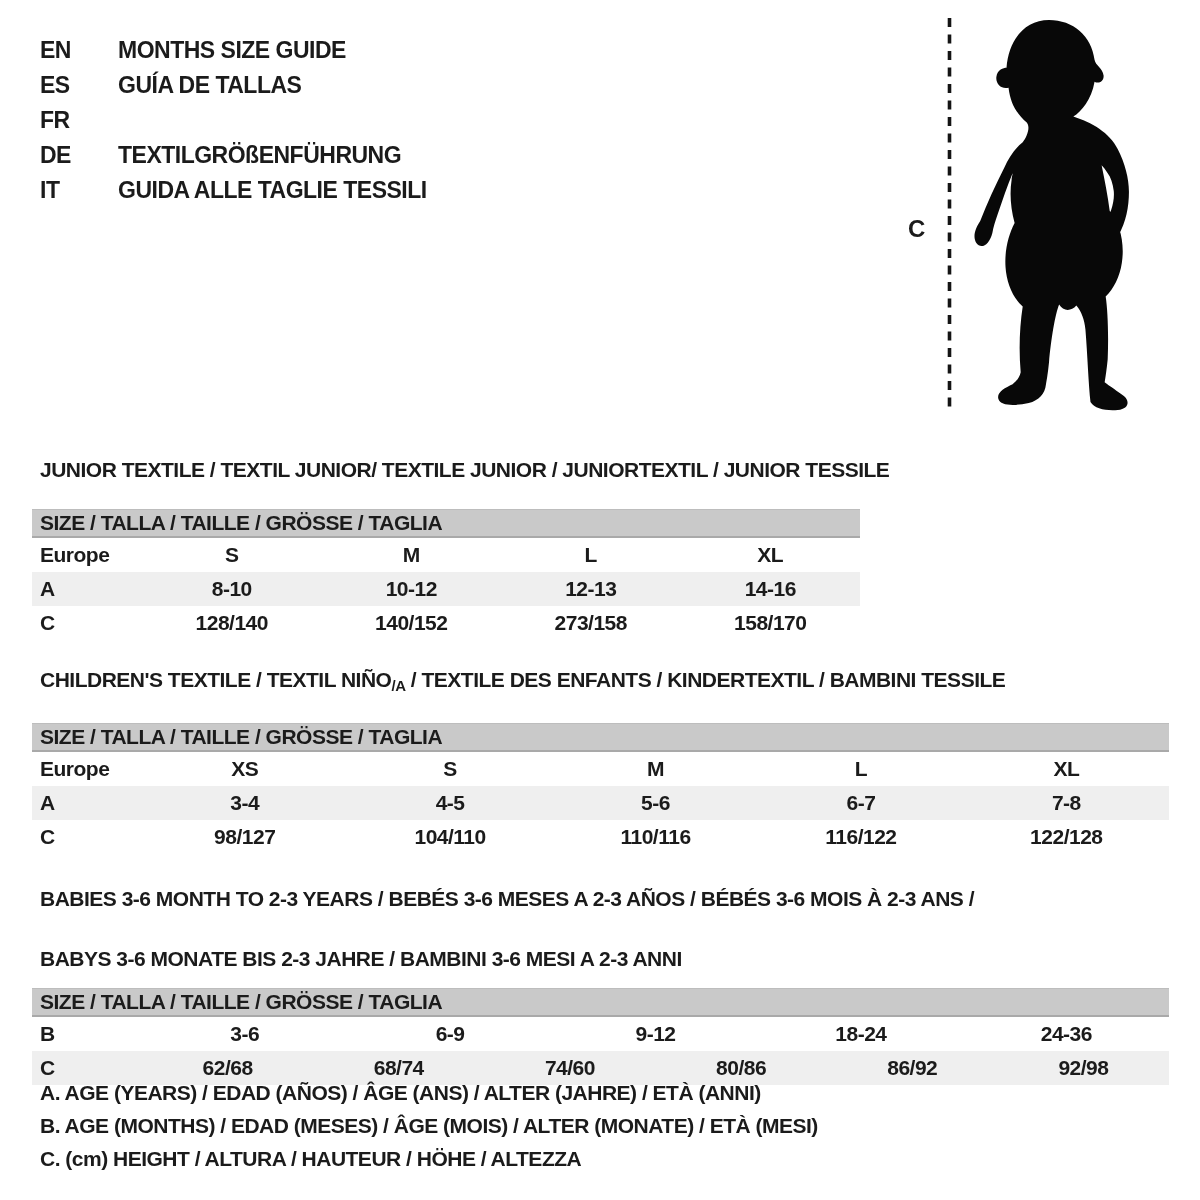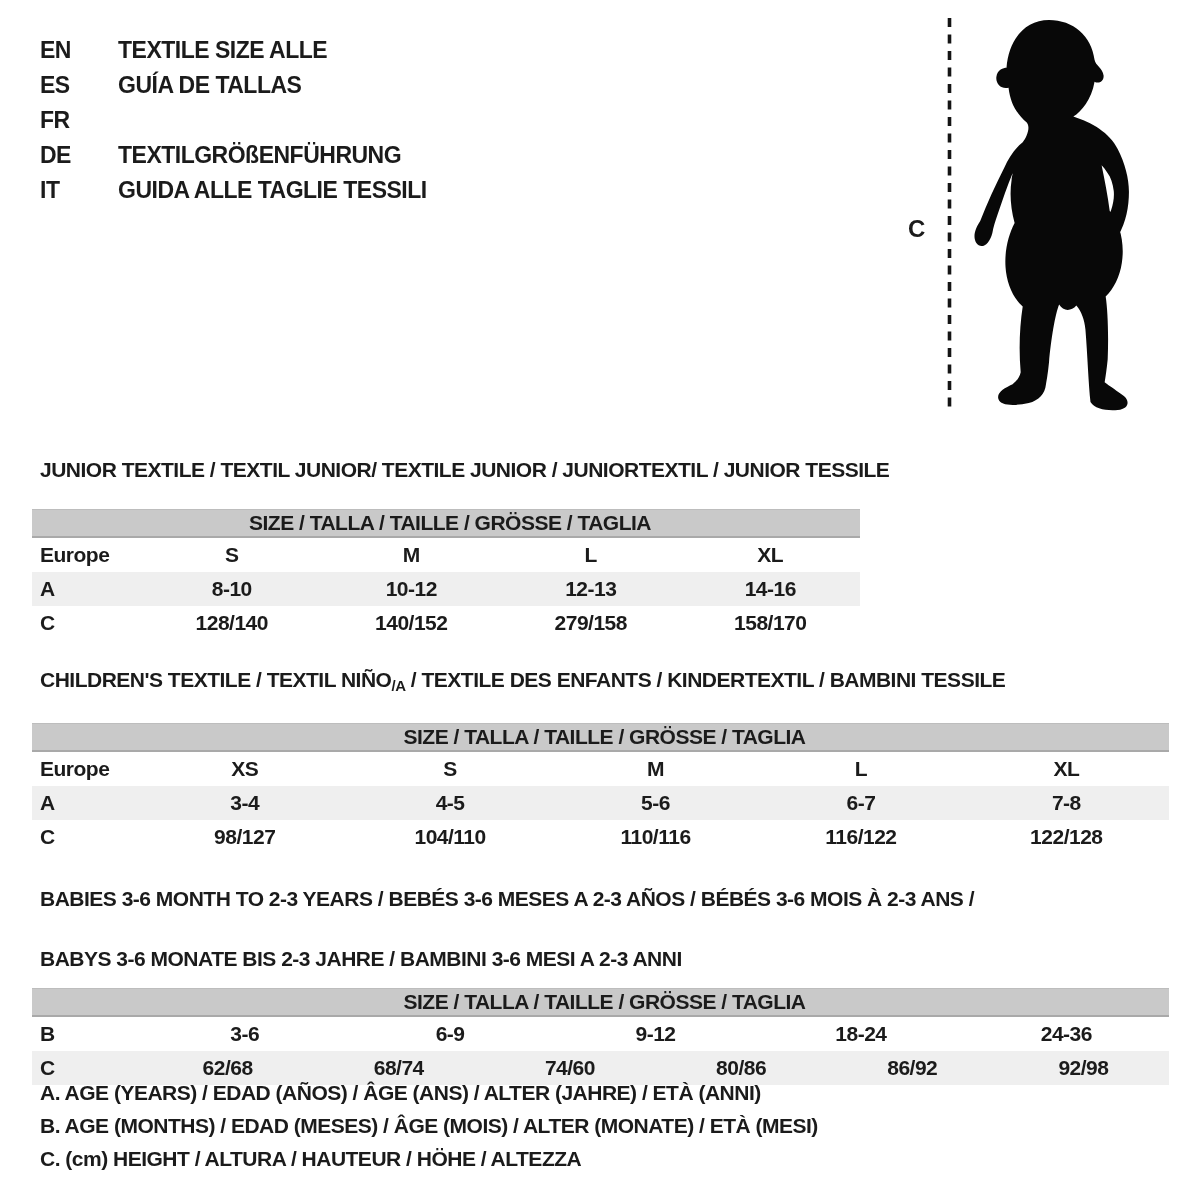--- a/index.html
+++ b/index.html
@@ -58,21 +58,21 @@
   .section-junior .size-table{width:828px;}
   .section-children .size-table,
   .section-babies .size-table{width:1137px;}
 
   .band{
     height:29px;line-height:26px;
     background:var(--header-band);
     border-top:1px solid #bdbdbd;
     border-bottom:2px solid var(--band-border);
     font-weight:700;font-size:21px;letter-spacing:-0.5px;
-    padding-left:8px;white-space:nowrap;text-align:center;
+    padding-left:8px;white-space:nowrap;
   }
   .trow{display:flex;height:34px;line-height:34px;background:#fff;}
   .trow.shaded{background:var(--shaded-row);}
   .tlabel{
     width:110px;padding-left:8px;
     font-weight:700;font-size:21px;letter-spacing:-0.5px;
   }
   .tcell{
     flex:1;text-align:center;
     font-weight:700;font-size:21px;letter-spacing:-0.5px;
@@ -86,21 +86,21 @@
   }
 </style>
 </head>
 <body>
 
 <div class="page">
 
   <div id="langs">
       <div class="lang-row">
         <span class="lang-code">EN</span>
-        <span class="lang-title">TEXTILE SIZE ALLE</span>
+        <span class="lang-title">MONTHS SIZE GUIDE</span>
       </div>
       <div class="lang-row">
         <span class="lang-code">ES</span>
         <span class="lang-title">GUÍA DE TALLAS</span>
       </div>
       <div class="lang-row">
         <span class="lang-code">FR</span>
       </div>
       <div class="lang-row">
         <span class="lang-code">DE</span>
@@ -185,21 +185,21 @@
             <div class="tlabel">A</div>
             <div class="tcell">8-10</div>
             <div class="tcell">10-12</div>
             <div class="tcell">12-13</div>
             <div class="tcell">14-16</div>
           </div>
           <div class="trow">
             <div class="tlabel">C</div>
             <div class="tcell">128/140</div>
             <div class="tcell">140/152</div>
-            <div class="tcell">279/158</div>
+            <div class="tcell">273/158</div>
             <div class="tcell">158/170</div>
           </div>
         </div>
       </div>
       <div class="section section-children">
         <div class="section-title"><span>CHILDREN'S TEXTILE / TEXTIL NIÑO</span><span class="sub">/A</span><span> / TEXTILE DES ENFANTS / KINDERTEXTIL / BAMBINI TESSILE</span></div>
         <div class="size-table">
           <div class="band">SIZE / TALLA / TAILLE / GRÖSSE / TAGLIA</div>
           <div class="trow">
             <div class="tlabel">Europe</div>

